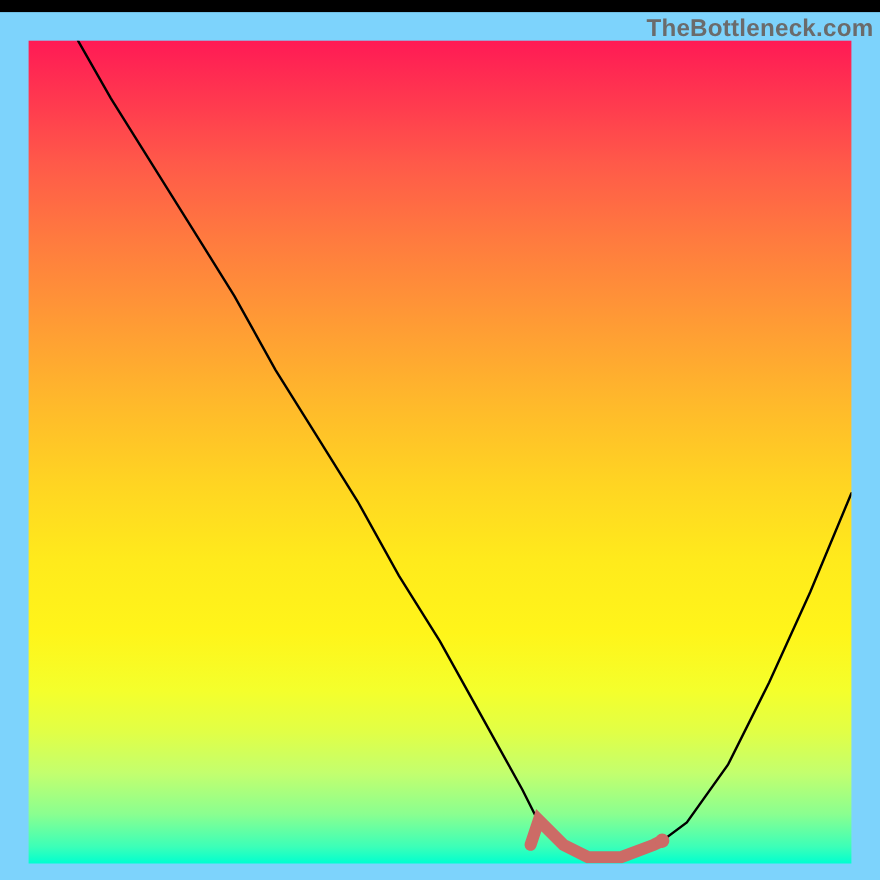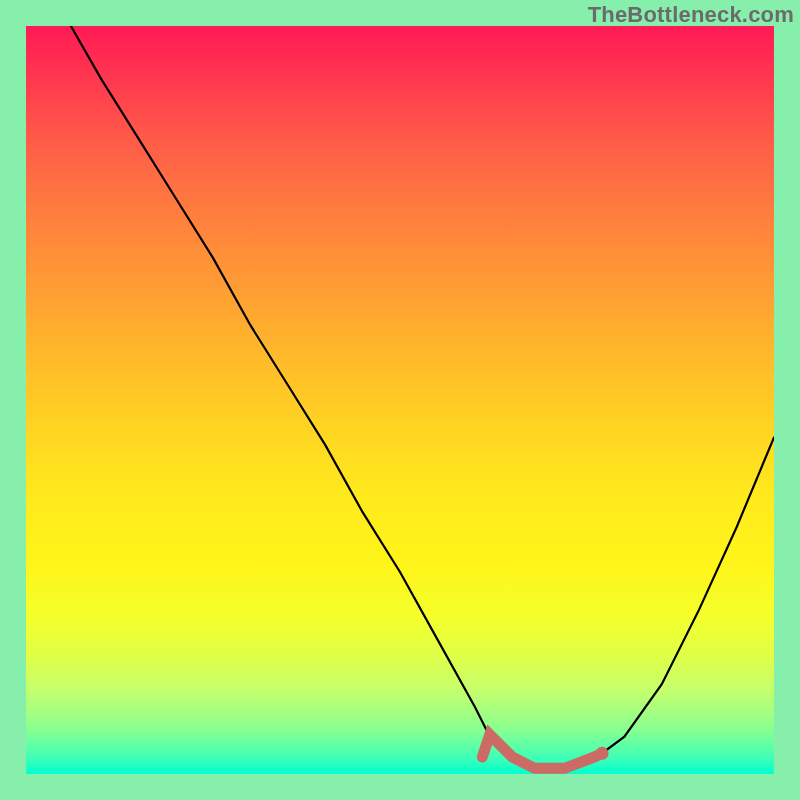--- a/index.html
+++ b/index.html
@@ -2,21 +2,22 @@
 <html><head>
 <meta charset="utf-8">
 <style>
   * { margin: 0; padding: 0; box-sizing: border-box; }
   html, body { width: 800px; height: 800px; overflow: hidden; }
   body { background: #000; font-family: Arial, Helvetica, sans-serif; }
 
   .frame {
     position: absolute;
     inset: 0;
-    background: #86efac;
+    background: #7dd3fc;
+    margin-top: 11px;
   }
 
   .plot-area {
     position: absolute;
     left: 26px;
     top: 26px;
     width: 748px;
     height: 748px;
     background: linear-gradient(to bottom,
       #ff1a55 0%,

